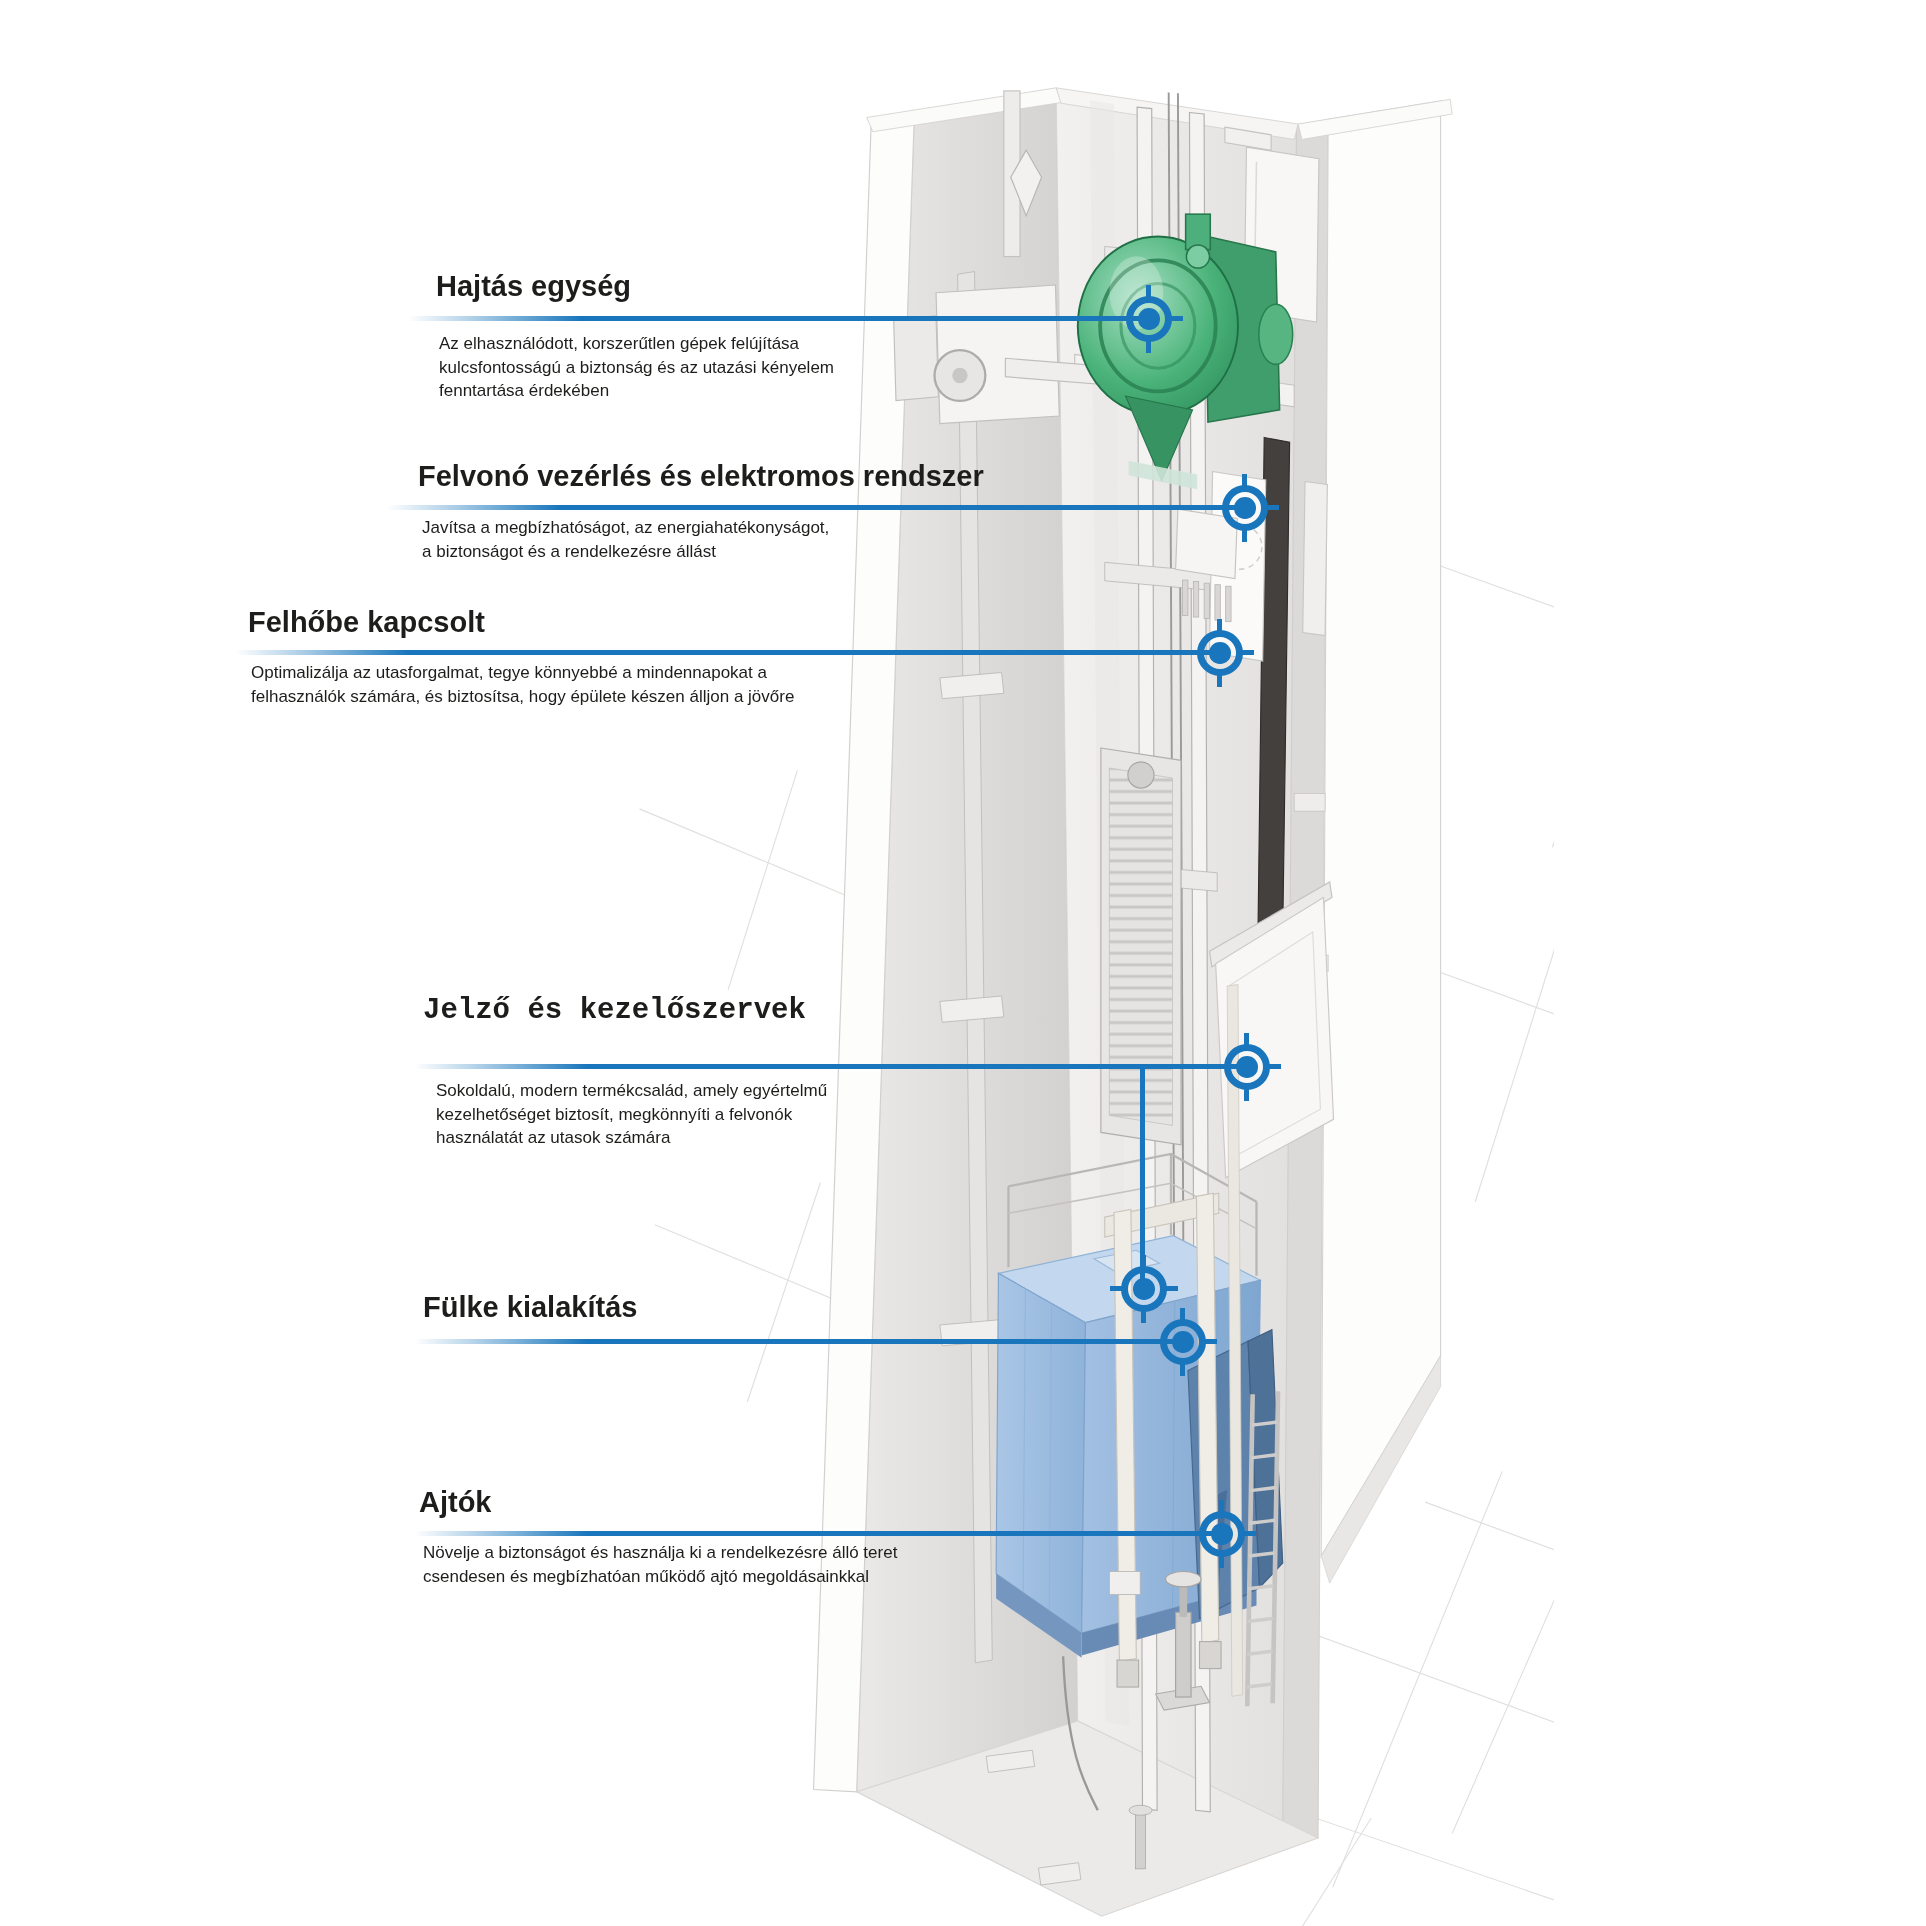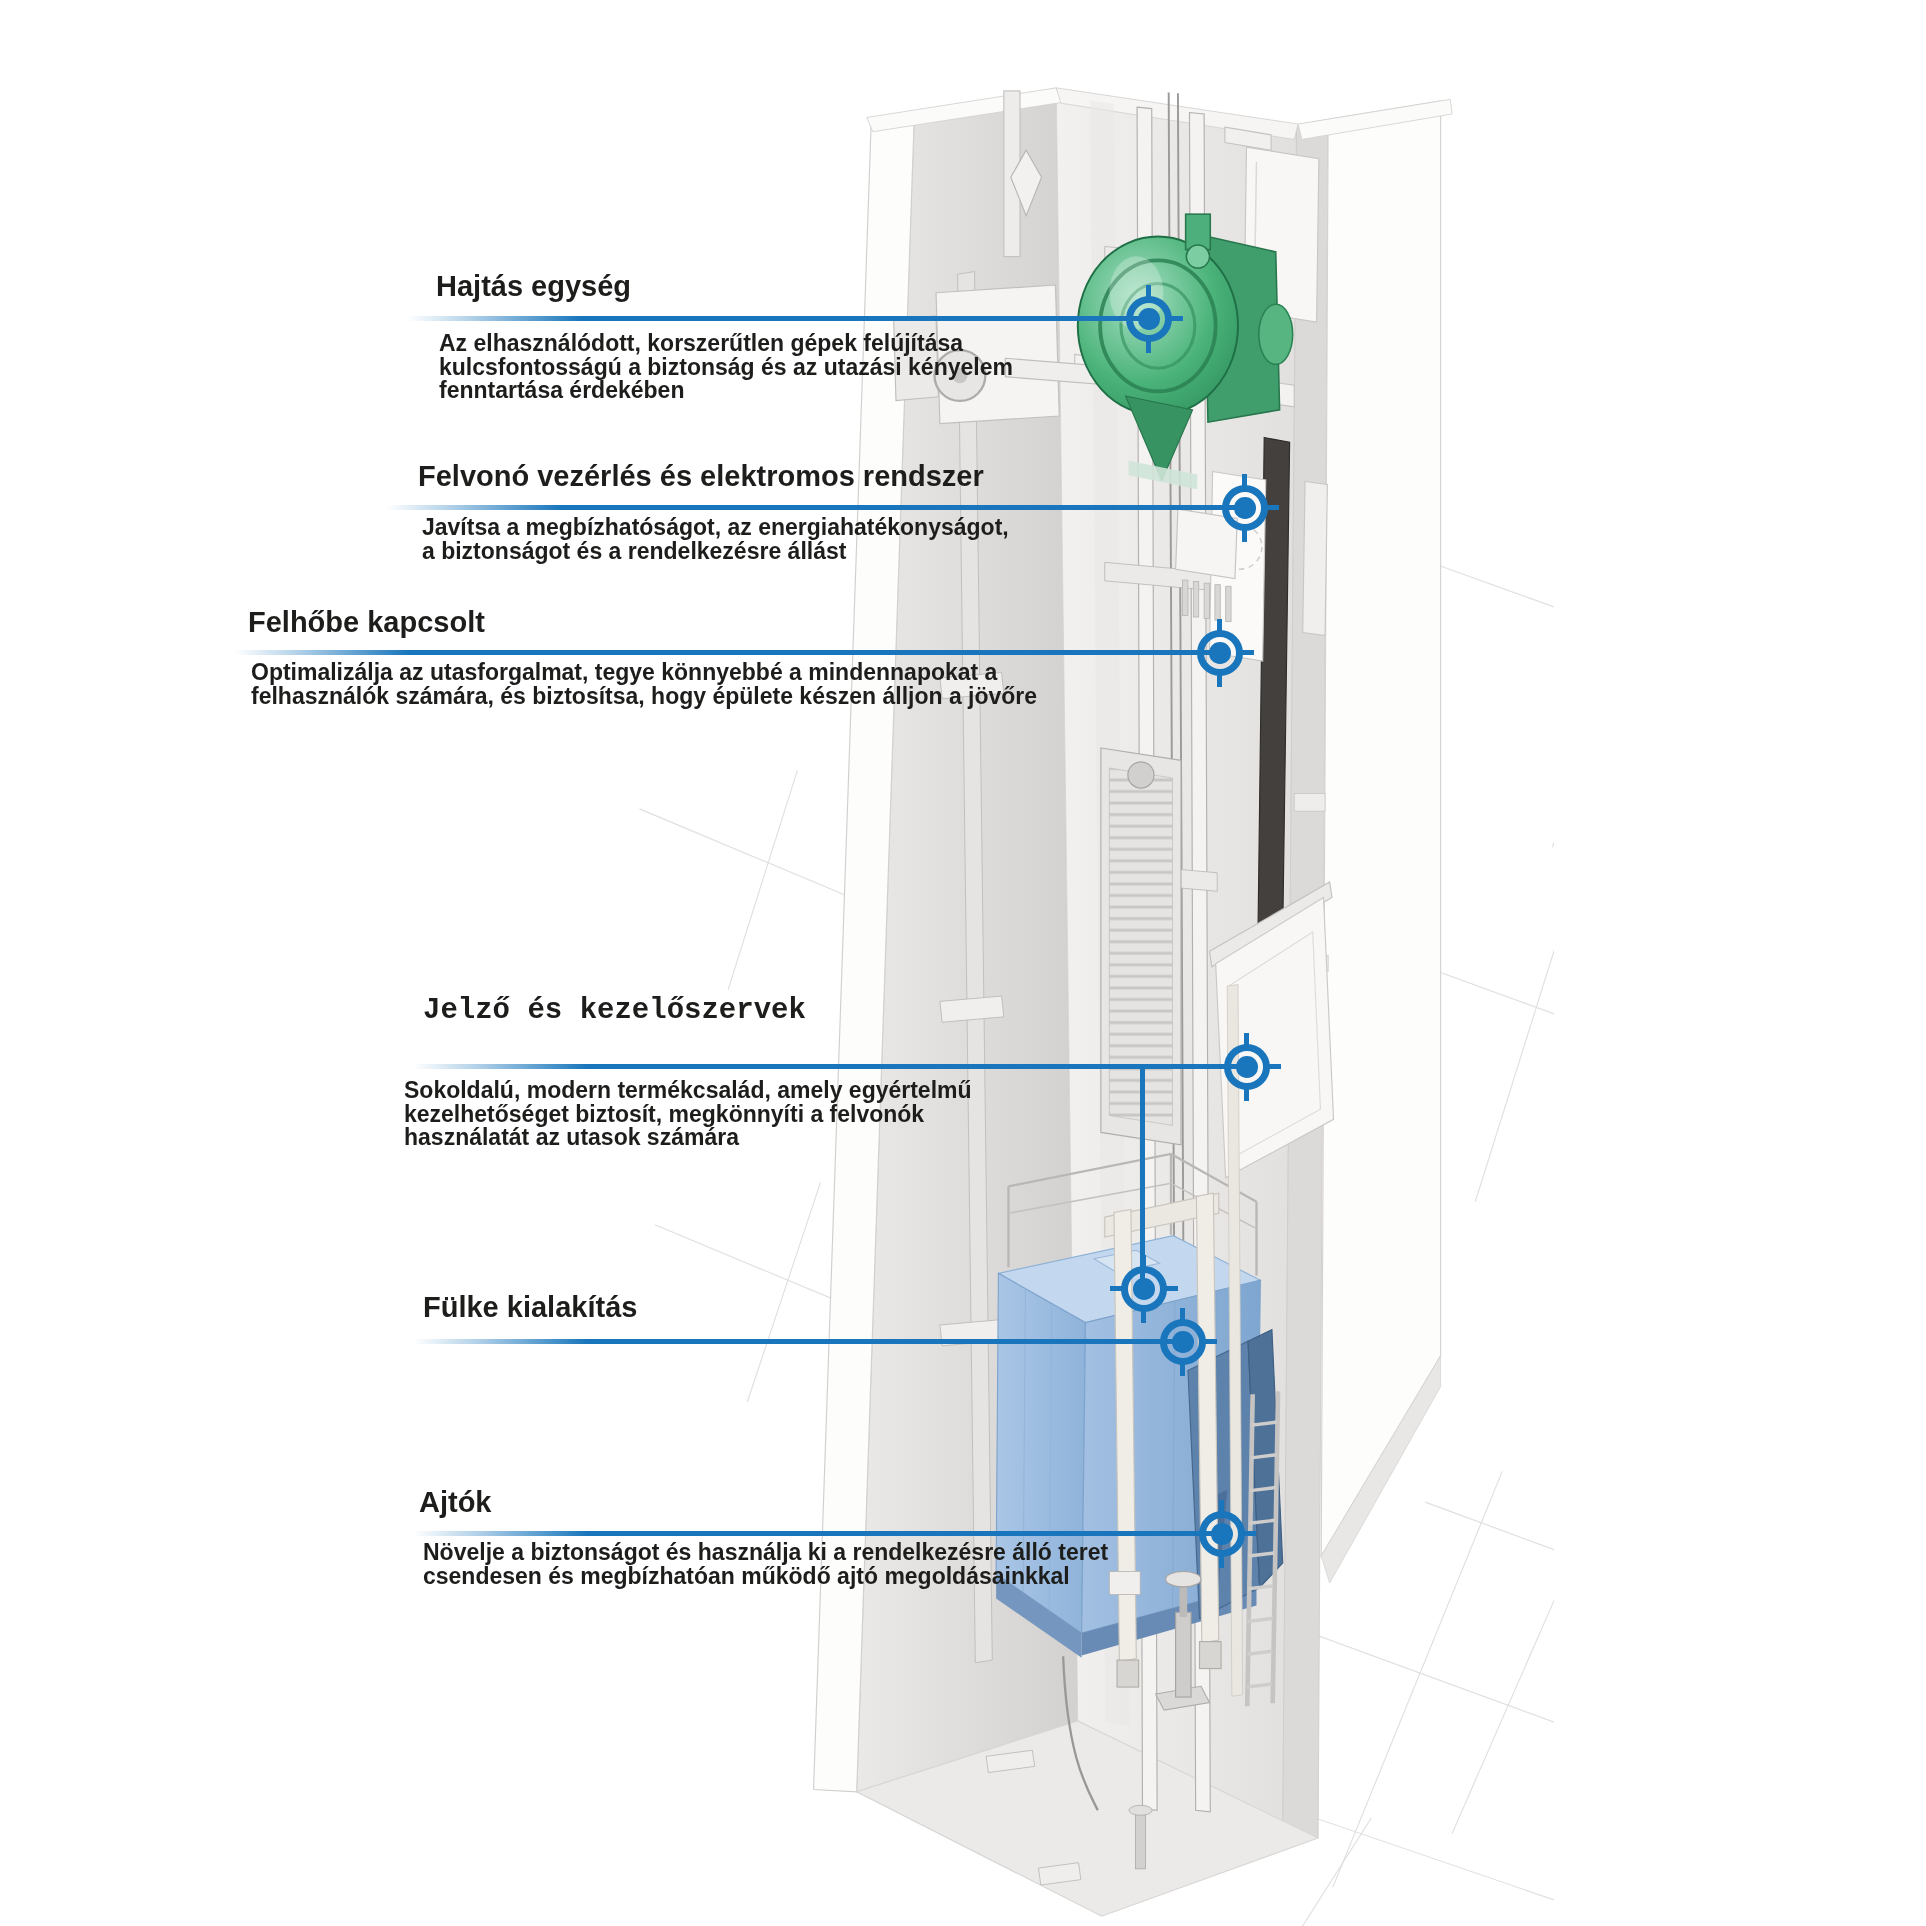--- a/index.html
+++ b/index.html
@@ -13,21 +13,21 @@
   .marker .ring{position:absolute;left:10.8px;top:10.8px;width:46px;height:46px;box-sizing:border-box;
     border:7.7px solid #1976bc;border-radius:50%;}
   .marker .dot{position:absolute;left:23px;top:23px;width:21.6px;height:21.6px;background:#1976bc;border-radius:50%;}
   .marker .tick{position:absolute;background:#1976bc;}
   .marker .tick.n{left:31px;top:0;width:5.4px;height:12.3px;}
   .marker .tick.s{left:31px;bottom:0;width:5.4px;height:12.3px;}
   .marker .tick.w{top:31px;left:0;height:5.4px;width:12.3px;}
   .marker .tick.e{top:31px;right:0;height:5.4px;width:12.3px;}
   .callout-title{position:absolute;margin:0;font-size:29px;line-height:32px;font-weight:700;
     letter-spacing:0;z-index:4;white-space:nowrap;}
-  .callout-desc{position:absolute;margin:0;font-size:23px;line-height:23.5px;font-weight:700;
+  .callout-desc{position:absolute;margin:0;font-size:17px;line-height:23.5px;font-weight:400;
     white-space:pre-line;z-index:4;}
 </style>
 </head>
 <body>
 
 <div id="canvas">
 
   <svg id="illustration" width="1926" height="1927" viewBox="0 0 5000 5003" xmlns="http://www.w3.org/2000/svg">
     <defs>
       <linearGradient id="gLeftWall" x1="0" y1="0" x2="1" y2="0">
@@ -280,21 +280,21 @@
 
   <h2 class="callout-title" style="left:418px;top:460px;">Felvonó vezérlés és elektromos rendszer</h2>
   <p class="callout-desc" style="left:422px;top:516px;">Javítsa a megbízhatóságot, az energiahatékonyságot,
 a biztonságot és a rendelkezésre állást</p>
 
   <h2 class="callout-title" style="left:248px;top:606px;">Felhőbe kapcsolt</h2>
   <p class="callout-desc" style="left:251px;top:661px;">Optimalizálja az utasforgalmat, tegye könnyebbé a mindennapokat a
 felhasználók számára, és biztosítsa, hogy épülete készen álljon a jövőre</p>
 
   <h2 class="callout-title" style="left:423px;top:995px;font-family:Liberation Mono, monospace;">Jelző és kezelőszervek</h2>
-  <p class="callout-desc" style="left:404px;top:1079px;">Sokoldalú, modern termékcsalád, amely egyértelmű
+  <p class="callout-desc" style="left:436px;top:1079px;">Sokoldalú, modern termékcsalád, amely egyértelmű
 kezelhetőséget biztosít, megkönnyíti a felvonók
 használatát az utasok számára</p>
 
   <h2 class="callout-title" style="left:423px;top:1291px;">Fülke kialakítás</h2>
 
   <h2 class="callout-title" style="left:419px;top:1486px;">Ajtók</h2>
   <p class="callout-desc" style="left:423px;top:1541px;">Növelje a biztonságot és használja ki a rendelkezésre álló teret
 csendesen és megbízhatóan működő ajtó megoldásainkkal</p>
 
 </div>

